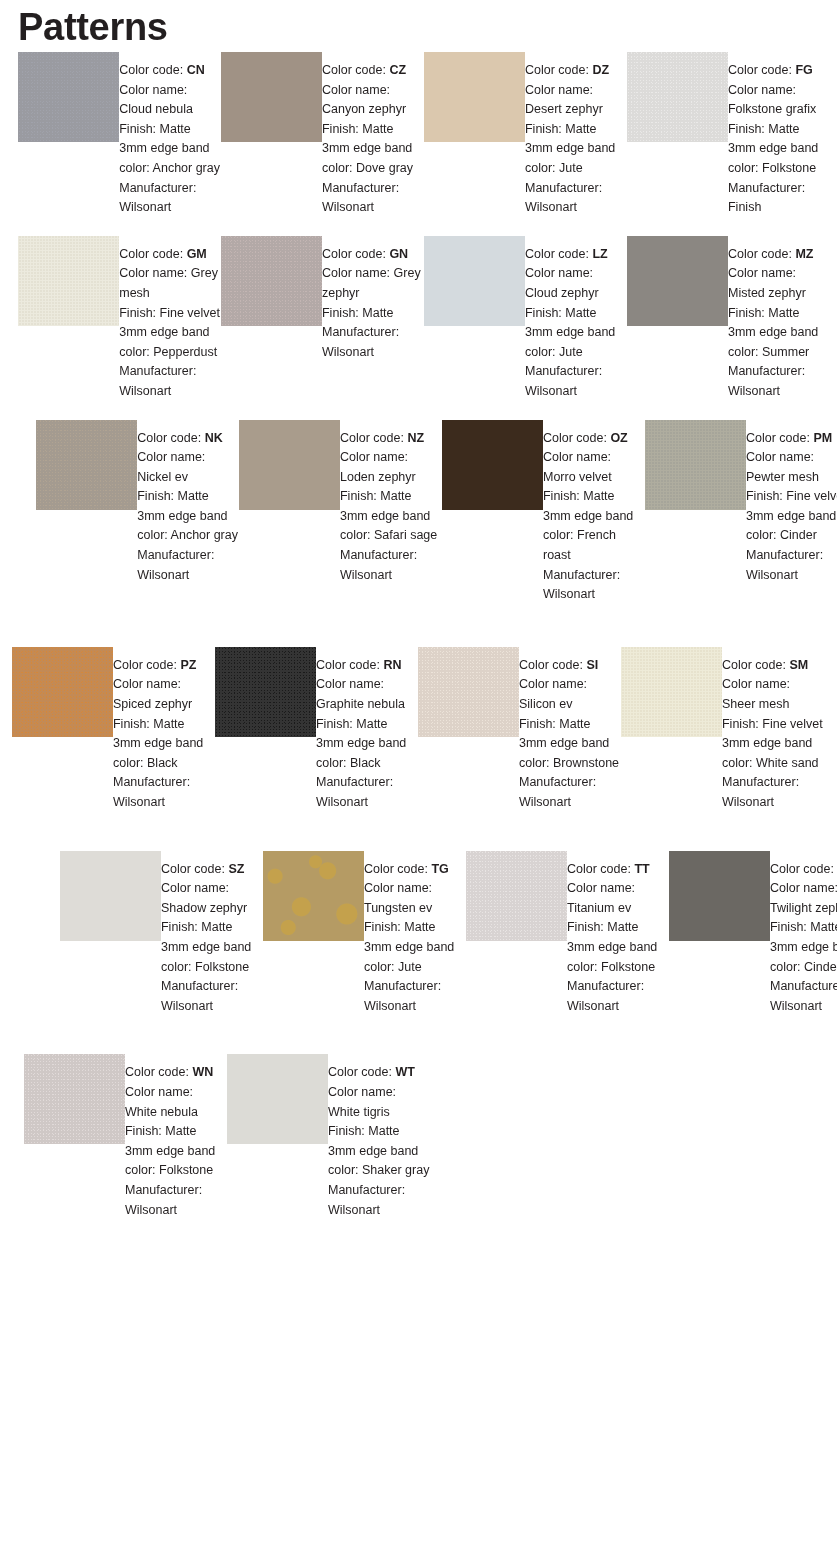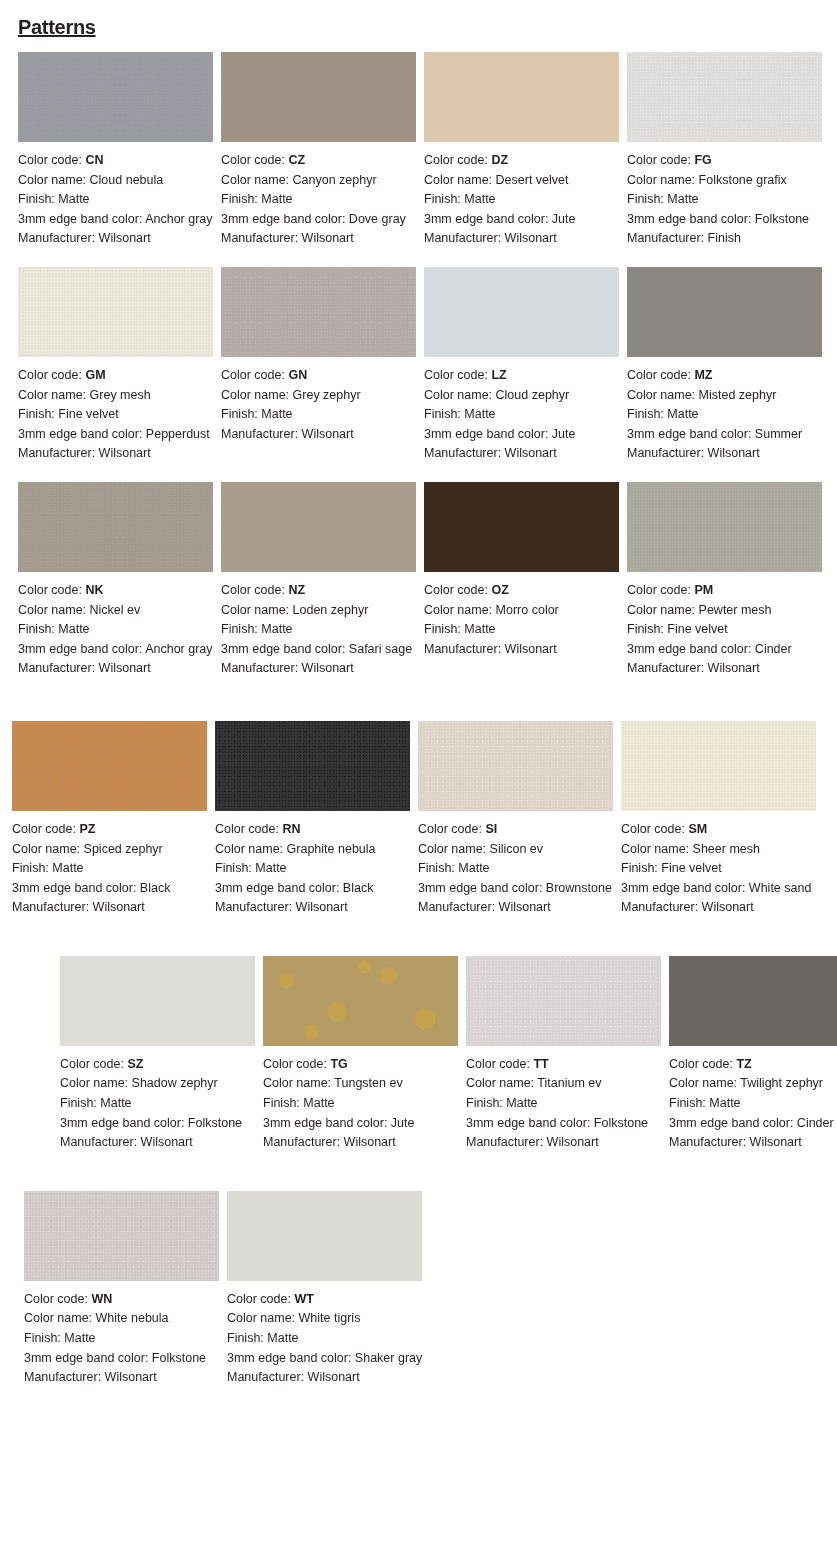--- a/index.html
+++ b/index.html
@@ -18,54 +18,53 @@
   }
 
   .page {
     position: relative;
     width: 837px;
     height: 1560px;
     padding: 0;
   }
 
   .page-title {
-    font-size: 20px;
+    font-size: 38px;
     font-weight: bold;
     letter-spacing: -0.3px;
     color: #231f20;
     margin: 0;
     padding: 8px 0 0 18px;
     line-height: 38px;
-    text-decoration: underline;
   }
 
   .grid {
     display: flex;
     flex-wrap: wrap;
     padding: 0 0 0 0;
     margin-top: 6px;
   }
 
   .row {
     display: flex;
     width: 837px;
     align-items: flex-start;
   }
   .row--r1 { padding-left: 18px; margin-top: 0px; }
   .row--r2 { padding-left: 18px; margin-top: 18px; }
-  .row--r3 { padding-left: 18px; margin-top: 18px; }
+  .row--r3 { padding-left: 36px; margin-top: 18px; }
   .row--r4 { padding-left: 12px; margin-top: 42px; }
   .row--r5 { padding-left: 12px; margin-top: 38px; margin-left: 48px; }
   .row--r6 { padding-left: 24px; margin-top: 38px; }
 
   .card {
     width: 203px;
     margin-right: 0px;
     display: flex;
-    flex-direction: column;
+    flex-direction: row;
   }
   .card .swatch {
     width: 195px;
     height: 90px;
     display: block;
     position: relative;
     overflow: hidden;
   }
   .card .swatch .grain {
     position: absolute;
@@ -128,21 +127,21 @@
             <div class="spec-line"><span>3mm edge band color: </span><span>Dove gray</span></div>
             <div class="spec-line"><span>Manufacturer: </span><span>Wilsonart</span></div>
           </div>
         </div>
         <div class="card">
           <div class="swatch" style="background: rgb(219, 200, 174);">
             <div class="grain" style="background-image: radial-gradient(rgb(207, 187, 159) 0.5px, transparent 0.6px); background-size: 4px 4px; opacity: 0.35;"></div>
           </div>
           <div class="specs">
             <div class="spec-line"><span>Color code: </span><span class="code-val">DZ</span></div>
-            <div class="spec-line"><span>Color name: </span><span>Desert velvet</span></div>
+            <div class="spec-line"><span>Color name: </span><span>Desert zephyr</span></div>
             <div class="spec-line"><span>Finish: </span><span>Matte</span></div>
             <div class="spec-line"><span>3mm edge band color: </span><span>Jute</span></div>
             <div class="spec-line"><span>Manufacturer: </span><span>Wilsonart</span></div>
           </div>
         </div>
         <div class="card">
           <div class="swatch" style="background: rgb(220, 219, 217);">
             <div class="grain" style="background-image: radial-gradient(rgb(198, 197, 195) 0.7px, transparent 0.8px), radial-gradient(rgb(198, 197, 195) 0.6px, transparent 0.7px); background-size: 3px 3px, 5px 5px; background-position: 0px 0px, 2px 3px; opacity: 0.75;"></div>
           </div>
           <div class="specs">
@@ -227,22 +226,23 @@
             <div class="spec-line"><span>3mm edge band color: </span><span>Safari sage</span></div>
             <div class="spec-line"><span>Manufacturer: </span><span>Wilsonart</span></div>
           </div>
         </div>
         <div class="card">
           <div class="swatch" style="background: rgb(60, 43, 29);">
             <div class="grain" style="background-image: radial-gradient(rgb(46, 32, 21) 0.5px, transparent 0.6px); background-size: 4px 4px; opacity: 0.35;"></div>
           </div>
           <div class="specs">
             <div class="spec-line"><span>Color code: </span><span class="code-val">OZ</span></div>
-            <div class="spec-line"><span>Color name: </span><span>Morro color</span></div>
-            <div class="spec-line"><span>Finish: </span><span>Matte</span></div>
+            <div class="spec-line"><span>Color name: </span><span>Morro velvet</span></div>
+            <div class="spec-line"><span>Finish: </span><span>Matte</span></div>
+            <div class="spec-line"><span>3mm edge band color: </span><span>French roast</span></div>
             <div class="spec-line"><span>Manufacturer: </span><span>Wilsonart</span></div>
           </div>
         </div>
         <div class="card">
           <div class="swatch" style="background: rgb(166, 165, 154);">
             <div class="grain" style="background-image: repeating-linear-gradient(0deg, rgb(154, 153, 142) 0px, rgb(154, 153, 142) 1px, transparent 1px, transparent 3px), repeating-linear-gradient(90deg, rgb(154, 153, 142) 0px, rgb(154, 153, 142) 1px, transparent 1px, transparent 3px); opacity: 0.45;"></div>
           </div>
           <div class="specs">
             <div class="spec-line"><span>Color code: </span><span class="code-val">PM</span></div>
             <div class="spec-line"><span>Color name: </span><span>Pewter mesh</span></div>

